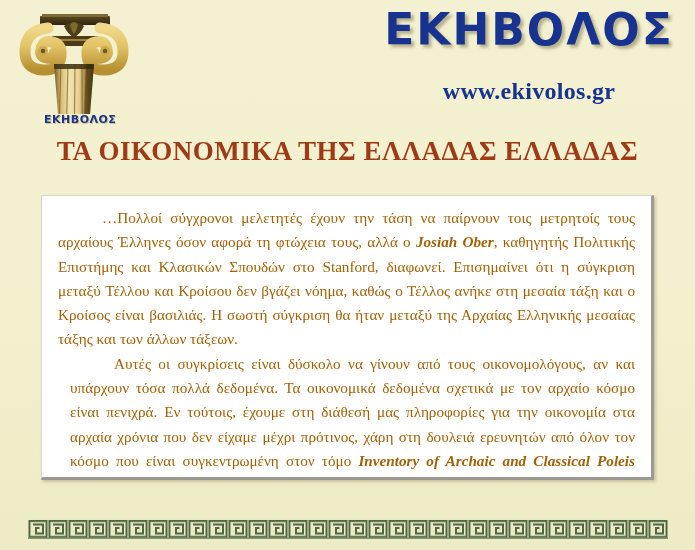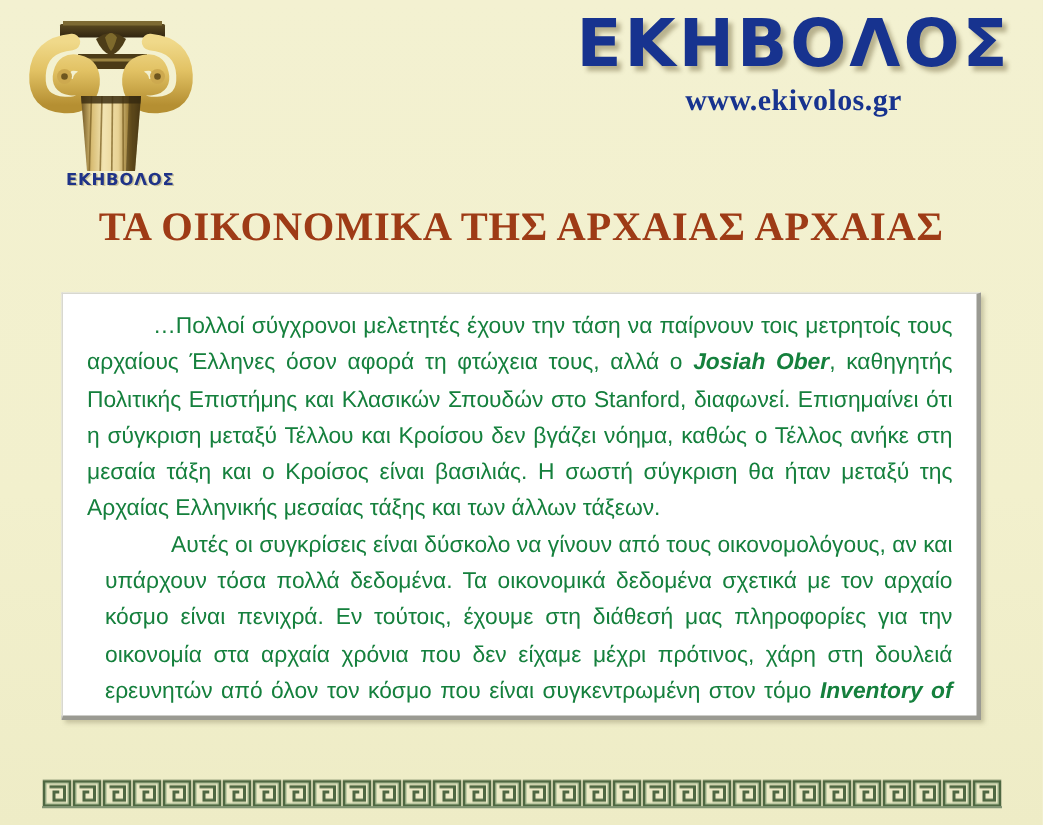--- a/index.html
+++ b/index.html
@@ -61,23 +61,23 @@
     font-family: "DejaVu Sans", sans-serif;
     font-size: 44px;
     font-weight: bold;
     letter-spacing: 2px;
     color: #17338f;
     line-height: 1;
     text-shadow: 3px 3px 3px rgba(110,100,60,.45);
     white-space: nowrap;
   }
   .brand-url {
-    margin-top: 4px;
+    margin-top: 26px;
     font-family: "Liberation Serif", serif;
-    font-size: 20px;
+    font-size: 24px;
     font-weight: bold;
     color: #17338f;
     letter-spacing: .3px;
   }
 
   
   .doc-title {
     position: absolute;
     left: 0;
     top: 136px;
@@ -103,24 +103,24 @@
     border-left: 1px solid #d8d8d0;
     border-right: 3px solid #9a9a92;
     border-bottom: 3px solid #9a9a92;
     box-sizing: border-box;
     box-shadow: 2px 2px 3px rgba(120,115,80,.35);
     padding: 10px 16px 6px 16px;
     overflow: hidden;
   }
 
   .body-text {
-    font-family: Liberation Sans, sans-serif;
+    font-family: Liberation Serif, serif;
     font-size: 15.2px;
     line-height: 24.3px;
-    color: #15803d;
+    color: #a16207;
     text-align: justify;
     text-indent: 44px;
     margin: 0 0 0 0;
   }
   .body-text + .body-text { margin-top: 0; margin-left: 12px; }
 
   .body-text b { font-weight: bold; font-style: italic; }
 
   
   .meander-wrap {
@@ -199,21 +199,21 @@
     </div>
 
     <div class="logo-wordmark">ΕΚΗΒΟΛΟΣ</div>
 
     <div class="brand">
       <div class="brand-logo">ΕΚΗΒΟΛΟΣ</div>
       <div class="brand-url">www.ekivolos.gr</div>
     </div>
   </div>
 
-  <div class="doc-title">ΤΑ ΟΙΚΟΝΟΜΙΚΑ ΤΗΣ ΑΡΧΑΙΑΣ ΑΡΧΑΙΑΣ</div>
+  <div class="doc-title">ΤΑ ΟΙΚΟΝΟΜΙΚΑ ΤΗΣ ΕΛΛΑΔΑΣ ΕΛΛΑΔΑΣ</div>
 
   <div class="content-box">
 
     <p class="body-text"><span>…Πολλοί σύγχρονοι μελετητές έχουν την τάση να παίρνουν τοις μετρητοίς τους αρχαίους Έλληνες όσον αφορά τη φτώχεια τους, αλλά ο </span><b>Josiah Ober</b><span>, καθηγητής Πολιτικής Επιστήμης και Κλασικών Σπουδών στο Stanford, διαφωνεί. Επισημαίνει ότι η σύγκριση μεταξύ Τέλλου και Κροίσου δεν βγάζει νόημα, καθώς ο Τέλλος ανήκε στη μεσαία τάξη και ο Κροίσος είναι βασιλιάς. Η σωστή σύγκριση θα ήταν μεταξύ της Αρχαίας Ελληνικής μεσαίας τάξης και των άλλων τάξεων.</span></p>
 
     <p class="body-text"><span>Αυτές οι συγκρίσεις είναι δύσκολο να γίνουν από τους οικονομολόγους, αν και υπάρχουν τόσα πολλά δεδομένα. Τα οικονομικά δεδομένα σχετικά με τον αρχαίο κόσμο είναι πενιχρά. Εν τούτοις, έχουμε στη διάθεσή μας πληροφορίες για την οικονομία στα αρχαία χρόνια που δεν είχαμε μέχρι πρότινος, χάρη στη δουλειά ερευνητών από όλον τον κόσμο που είναι συγκεντρωμένη στον τόμο </span><b>Inventory of Archaic and Classical Poleis</b><span> (2005)…</span></p>
 
   </div>
 
   <div class="meander-wrap">

